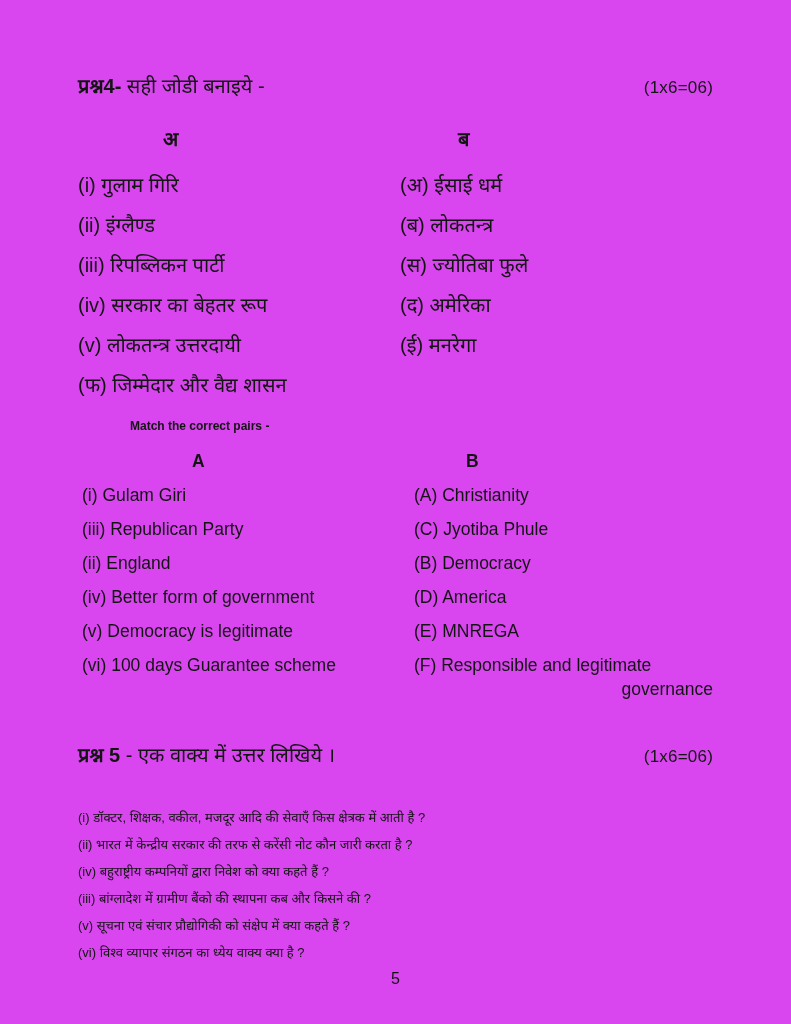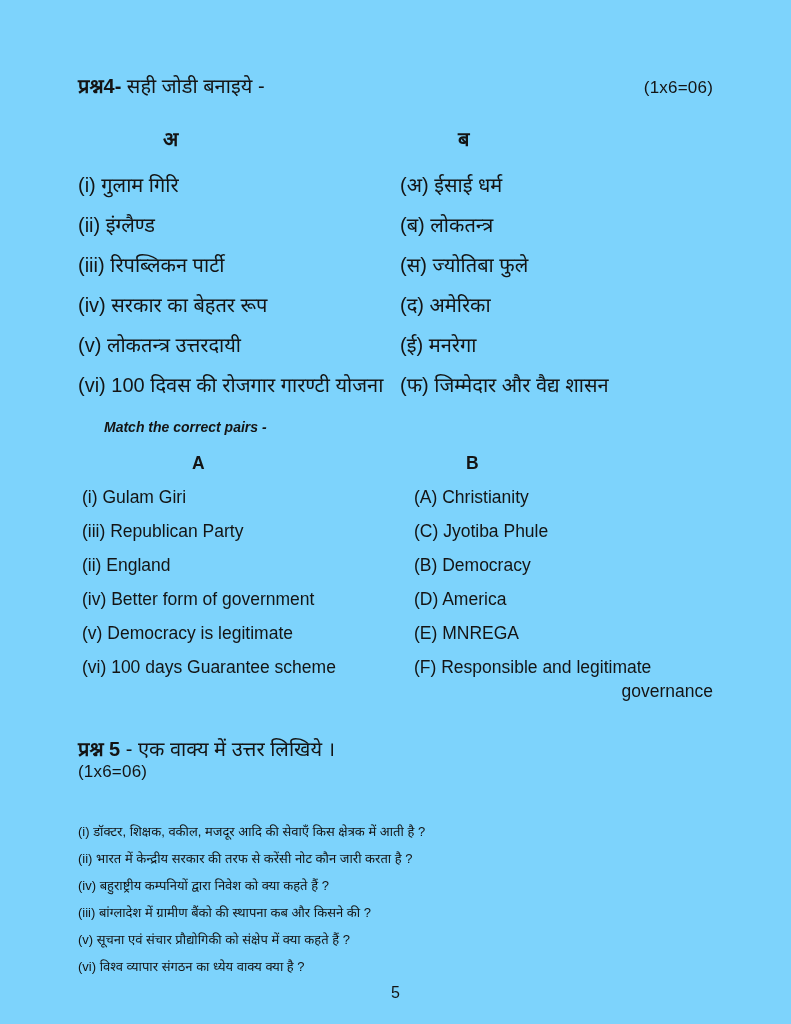--- a/index.html
+++ b/index.html
@@ -5,21 +5,21 @@
   html, body {
     margin: 0;
     padding: 0;
     background: #e8e8e8;
   }
   .page {
     position: relative;
     width: 791px;
     height: 1024px;
     margin: 0 auto;
-    background: #7dd3fc;
+    background: #d946ef;
     color: #141414;
     font-family: "Liberation Sans", "DejaVu Sans", sans-serif;
     box-sizing: border-box;
     padding: 72px 78px 0 78px;
     overflow: hidden;
   }
   .hindi { font-size: 20px; }
   .eng   { font-size: 17.5px; }
 
   .q-header {
@@ -44,40 +44,39 @@
   }
   .pair-row .cell-left  { width: 322px; flex: 0 0 322px; }
   .pair-row .cell-right { flex: 1; }
 
   .col-headers-hi { margin-bottom: 18px; font-weight: 700; }
   .col-headers-hi .cell-left  span { margin-left: 85px; }
   .col-headers-hi .cell-right span { margin-left: 58px; }
 
   .match-title {
     font-weight: 700;
-    font-size: 14px;
-    margin: 20px 0 16px 26px;
-    font-style: italic;
+    font-size: 12px;
+    margin: 20px 0 16px 52px;
   }
   .col-headers-en { margin-bottom: 10px; font-weight: 700; }
   .col-headers-en .cell-left-en  span { margin-left: 110px; }
   .col-headers-en .cell-right-en span { margin-left: 52px; }
 
   .pair-row-en {
     display: flex;
     align-items: flex-start;
     line-height: 24px;
     margin-bottom: 10px;
     padding-left: 4px;
   }
   .pair-row-en .cell-left-en  { width: 332px; flex: 0 0 332px; }
   .pair-row-en .cell-right-en { flex: 1; }
   .second-line { padding-left: 27px; text-align: right; }
 
-  .q5-header { margin-top: 32px; margin-bottom: 36px; flex-direction: column; }
+  .q5-header { margin-top: 40px; margin-bottom: 36px; }
 
   .q5-questions .question {
     line-height: 27px;
     font-size: 13px;
   }
 
   .page-number {
     text-align: center;
     font-size: 16px;
     margin-top: 4px;
@@ -115,21 +114,20 @@
     </div>
     <div class="pair-row hindi">
       <div class="cell-left">(iv) सरकार का बेहतर रूप</div>
       <div class="cell-right">(द) अमेरिका</div>
     </div>
     <div class="pair-row hindi">
       <div class="cell-left">(v) लोकतन्त्र उत्तरदायी</div>
       <div class="cell-right">(ई) मनरेगा</div>
     </div>
     <div class="pair-row hindi">
-      <div class="cell-left">(vi) 100 दिवस की रोजगार गारण्टी योजना</div>
       <div class="cell-right">(फ) जिम्मेदार और वैद्य शासन</div>
     </div>
   </div>
 
   <div class="match-title eng">Match the correct pairs -</div>
 
   <div class="pair-row-en col-headers-en eng">
     <div class="cell-left-en"><span>A</span></div>
     <div class="cell-right-en"><span>B</span></div>
   </div>

